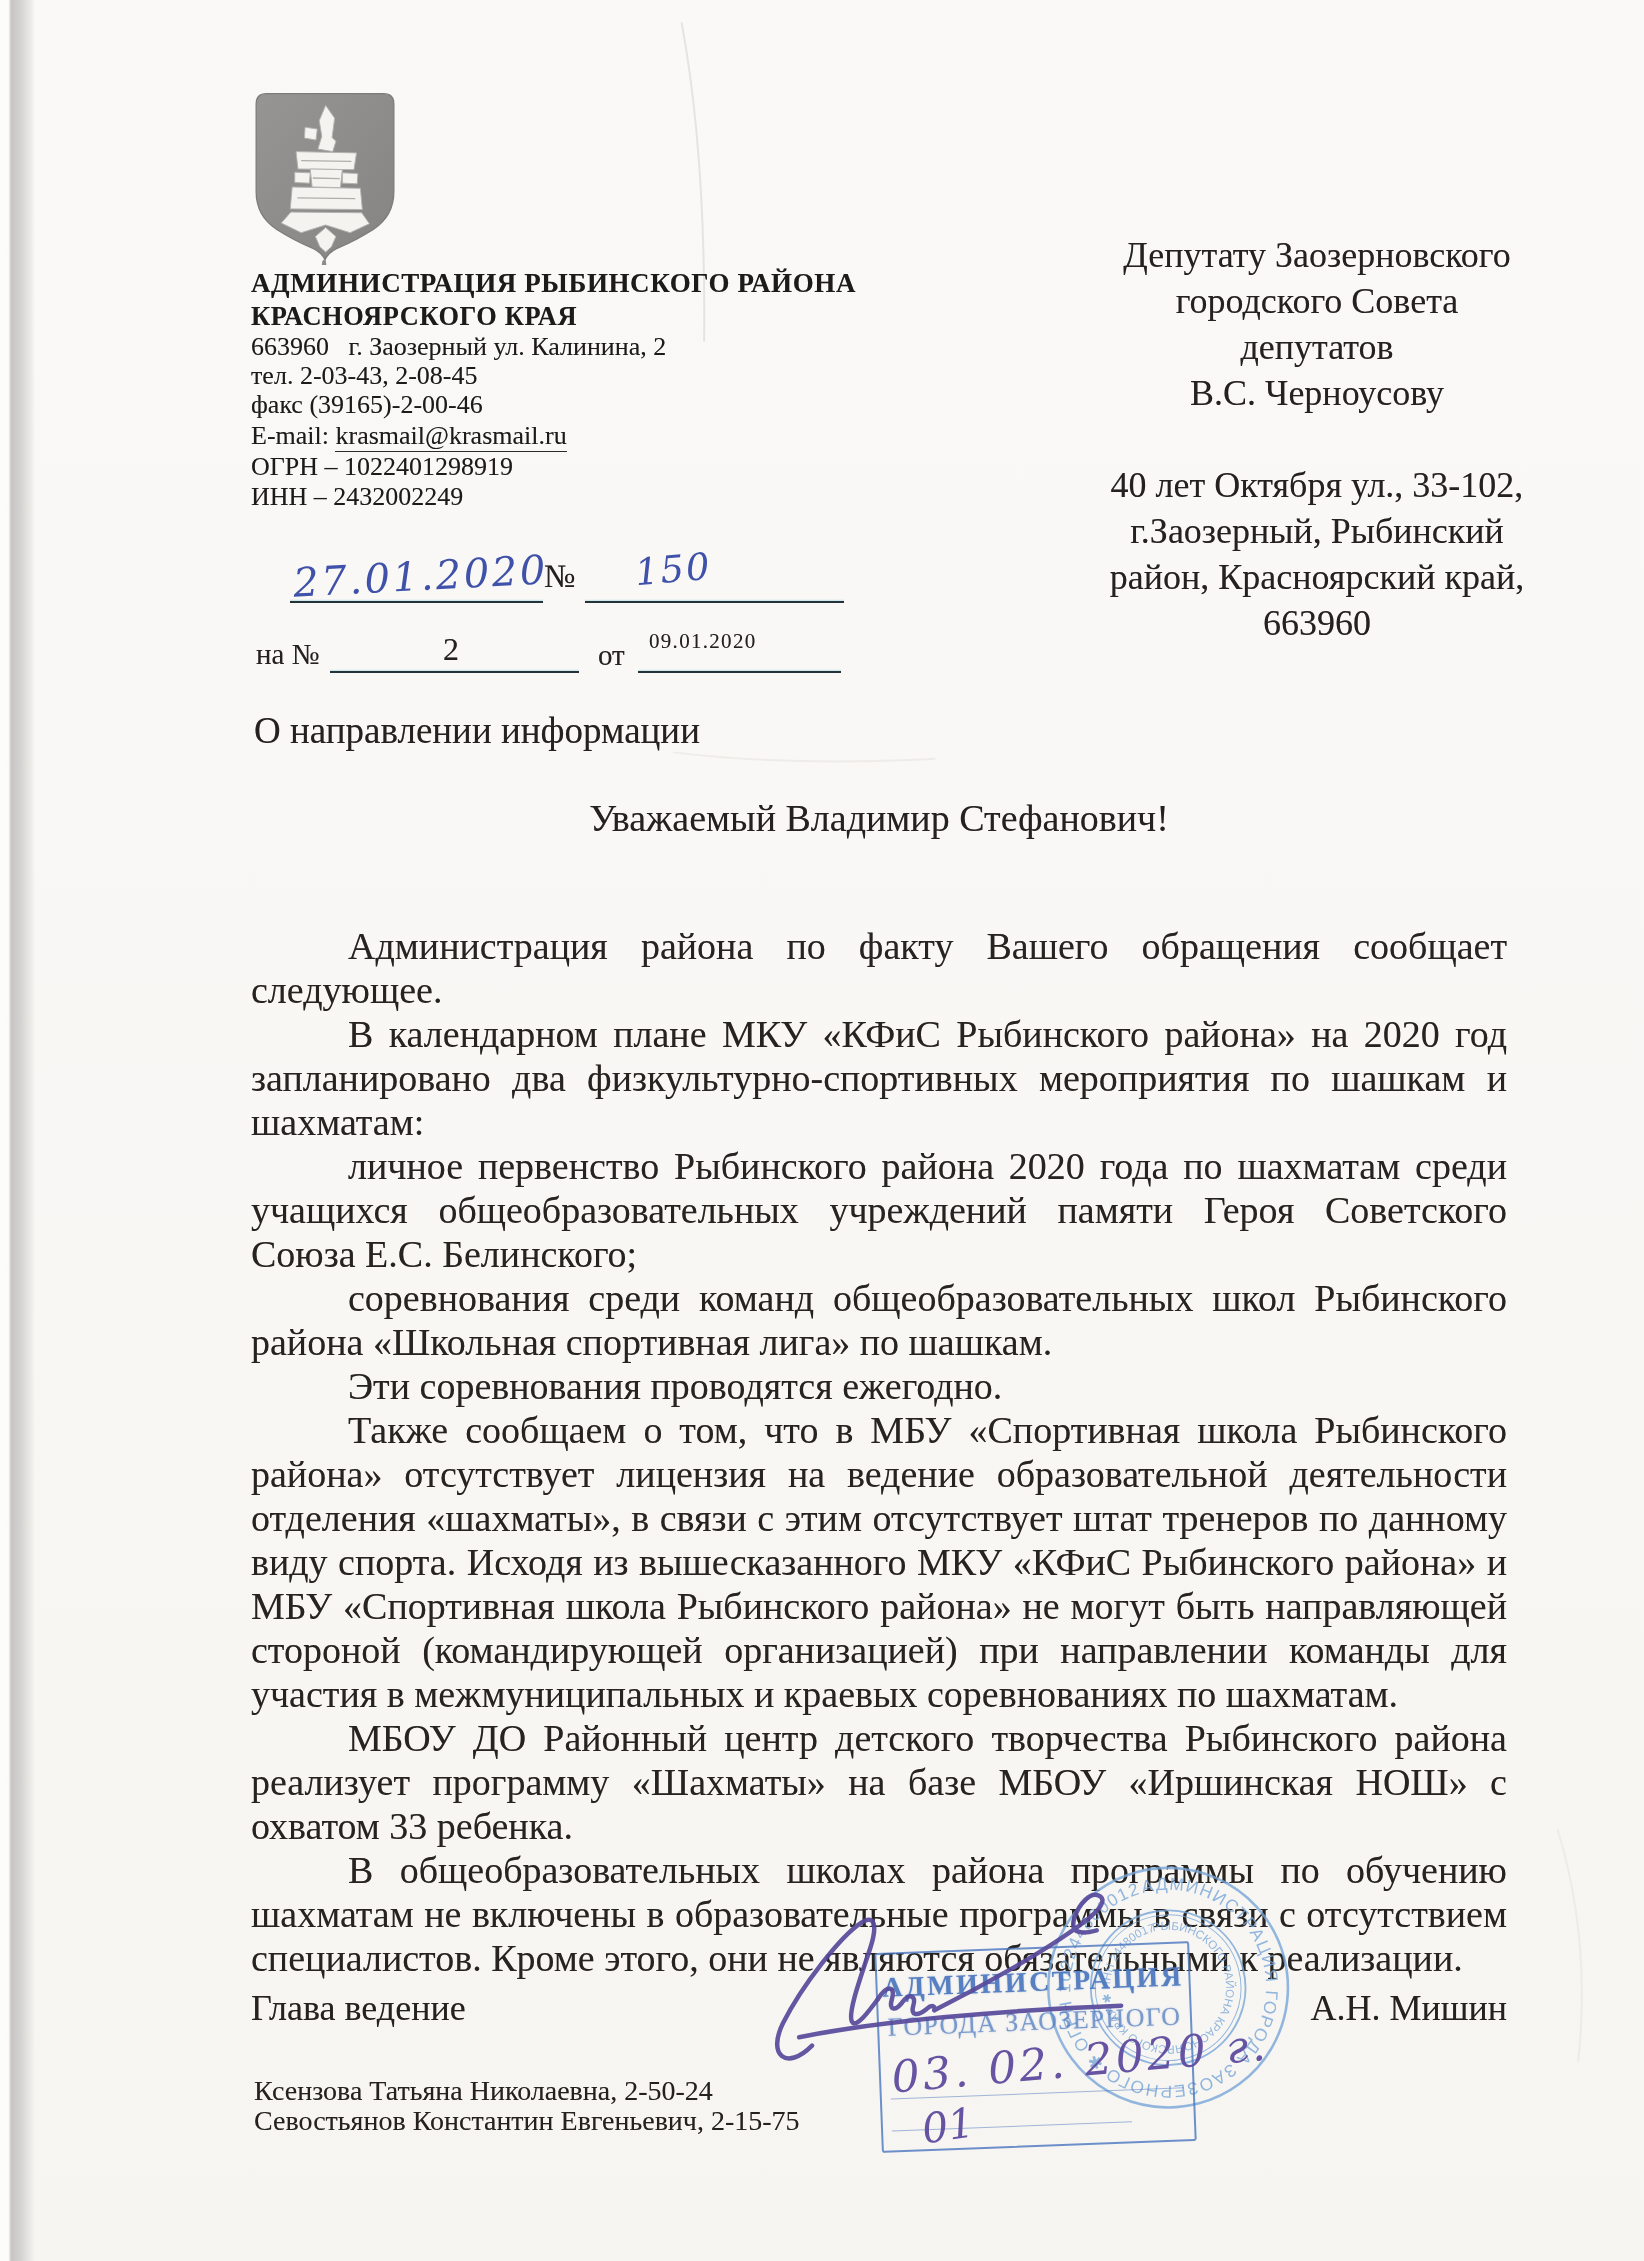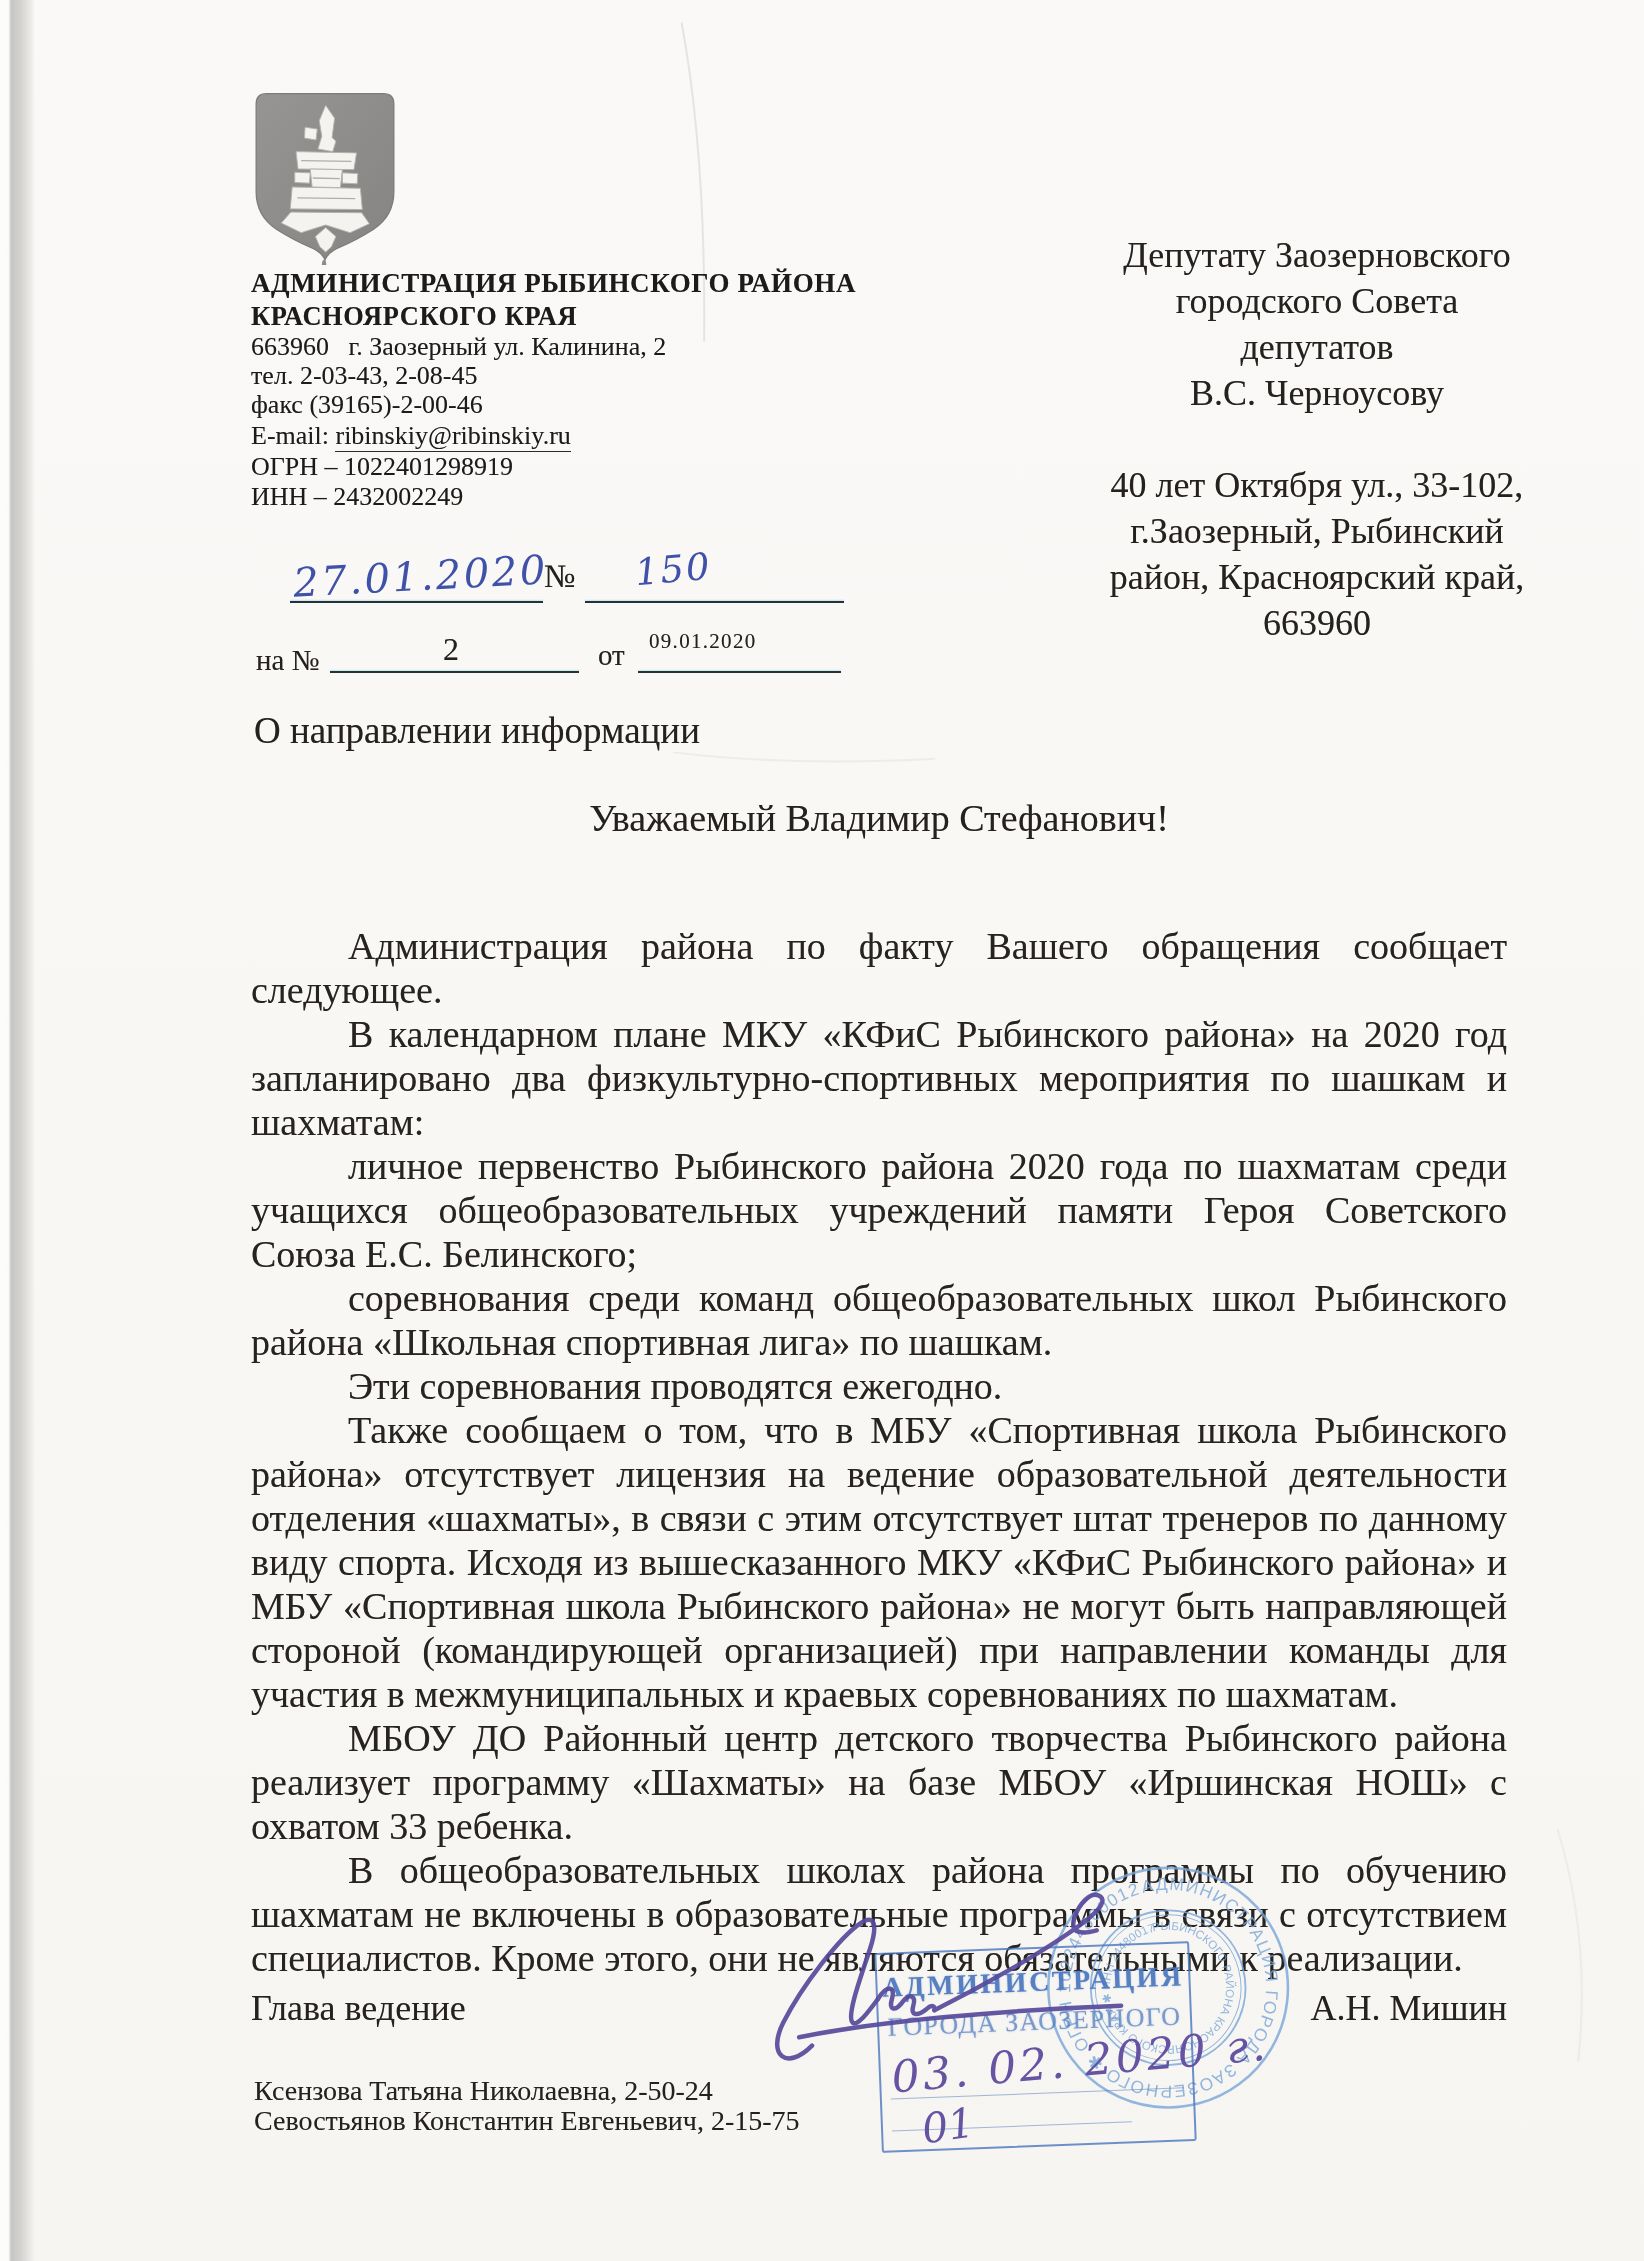--- a/index.html
+++ b/index.html
@@ -28,21 +28,21 @@
   .rec-gap{height:46px;}
   
   .hand-blue{color:#3f51a8;font-family:"DejaVu Serif","Liberation Serif",serif;font-style:italic;}
   .hand-purple{color:#5f4c9f;font-family:"DejaVu Serif","Liberation Serif",serif;font-style:italic;}
   .uline{height:1.9px;background:#27313a;box-shadow:0 -1.3px 0 rgba(80,190,200,.25);}
   .ref-date{left:293px;top:553px;font-size:40px;letter-spacing:2.6px;transform:rotate(-3deg);}
   .ul1{left:290px;top:601px;width:253px;}
   .numero{left:544px;top:558px;font-size:33px;text-shadow:0 0 0.6px rgba(60,55,50,.4);}
   .ul2{left:585px;top:601px;width:259px;}
   .ref-num{left:635px;top:548px;font-size:37px;letter-spacing:1.9px;transform:rotate(-5deg);}
-  .reply-label{left:256px;top:638px;font-size:29px;text-shadow:0 0 0.6px rgba(60,55,50,.4);margin-top:6px;}
+  .reply-label{left:256px;top:638px;font-size:29px;text-shadow:0 0 0.6px rgba(60,55,50,.4);}
   .ul3{left:330px;top:671px;width:249px;}
   .reply-num{left:443px;top:631px;font-size:32px;text-shadow:0 0 0.6px rgba(60,55,50,.4);}
   .from-label{left:598px;top:639px;font-size:29px;text-shadow:0 0 0.6px rgba(60,55,50,.4);}
   .ul4{left:638px;top:671px;width:203px;}
   .reply-date{left:649px;top:629px;font-size:21px;letter-spacing:1.3px;text-shadow:0 0 0.6px rgba(60,55,50,.4);}
   .subject{left:254px;top:709px;font-size:37px;text-shadow:0 0 0.6px rgba(60,55,50,.4);}
   
   .salutation{left:251px;top:796px;width:1256px;text-align:center;font-size:38px;text-shadow:0 0 0.6px rgba(60,55,50,.35);}
   .body-text{left:251px;top:924px;width:1256px;font-size:38px;line-height:44px;text-align:justify;color:#262320;}
   .body-text p{margin:0;text-indent:97px;text-shadow:0 0 0.6px rgba(60,55,50,.35);}
@@ -101,21 +101,21 @@
       <line x1="78" y1="108" x2="156" y2="109"></line>
       <line x1="72" y1="166" x2="162" y2="167"></line>
       <line x1="96" y1="135" x2="138" y2="136"></line>
     </g>
   </svg>
   <div class="lh-line lh-title">АДМИНИСТРАЦИЯ РЫБИНСКОГО РАЙОНА</div>
   <div class="lh-line lh-sub">КРАСНОЯРСКОГО КРАЯ</div>
   <div class="lh-line lh-small">663960   г. Заозерный ул. Калинина, 2</div>
   <div class="lh-line lh-small">тел. 2-03-43, 2-08-45</div>
   <div class="lh-line lh-small">факс (39165)-2-00-46</div>
-  <div class="lh-line lh-email"><span>E-mail: </span><span class="mail">ribinskiy@ribinskiy.ru</span></div>
+  <div class="lh-line lh-email"><span>E-mail: </span><span class="mail">krasmail@krasmail.ru</span></div>
   <div class="lh-line lh-reg">ОГРН – 1022401298919</div>
   <div class="lh-line lh-reg">ИНН – 2432002249</div>
 </div>
 
 <div class="abs recipient">
   <div>Депутату Заозерновского</div>
   <div>городского Совета</div>
   <div>депутатов</div>
   <div>В.С. Черноусову</div>
   <div class="rec-gap"></div>

